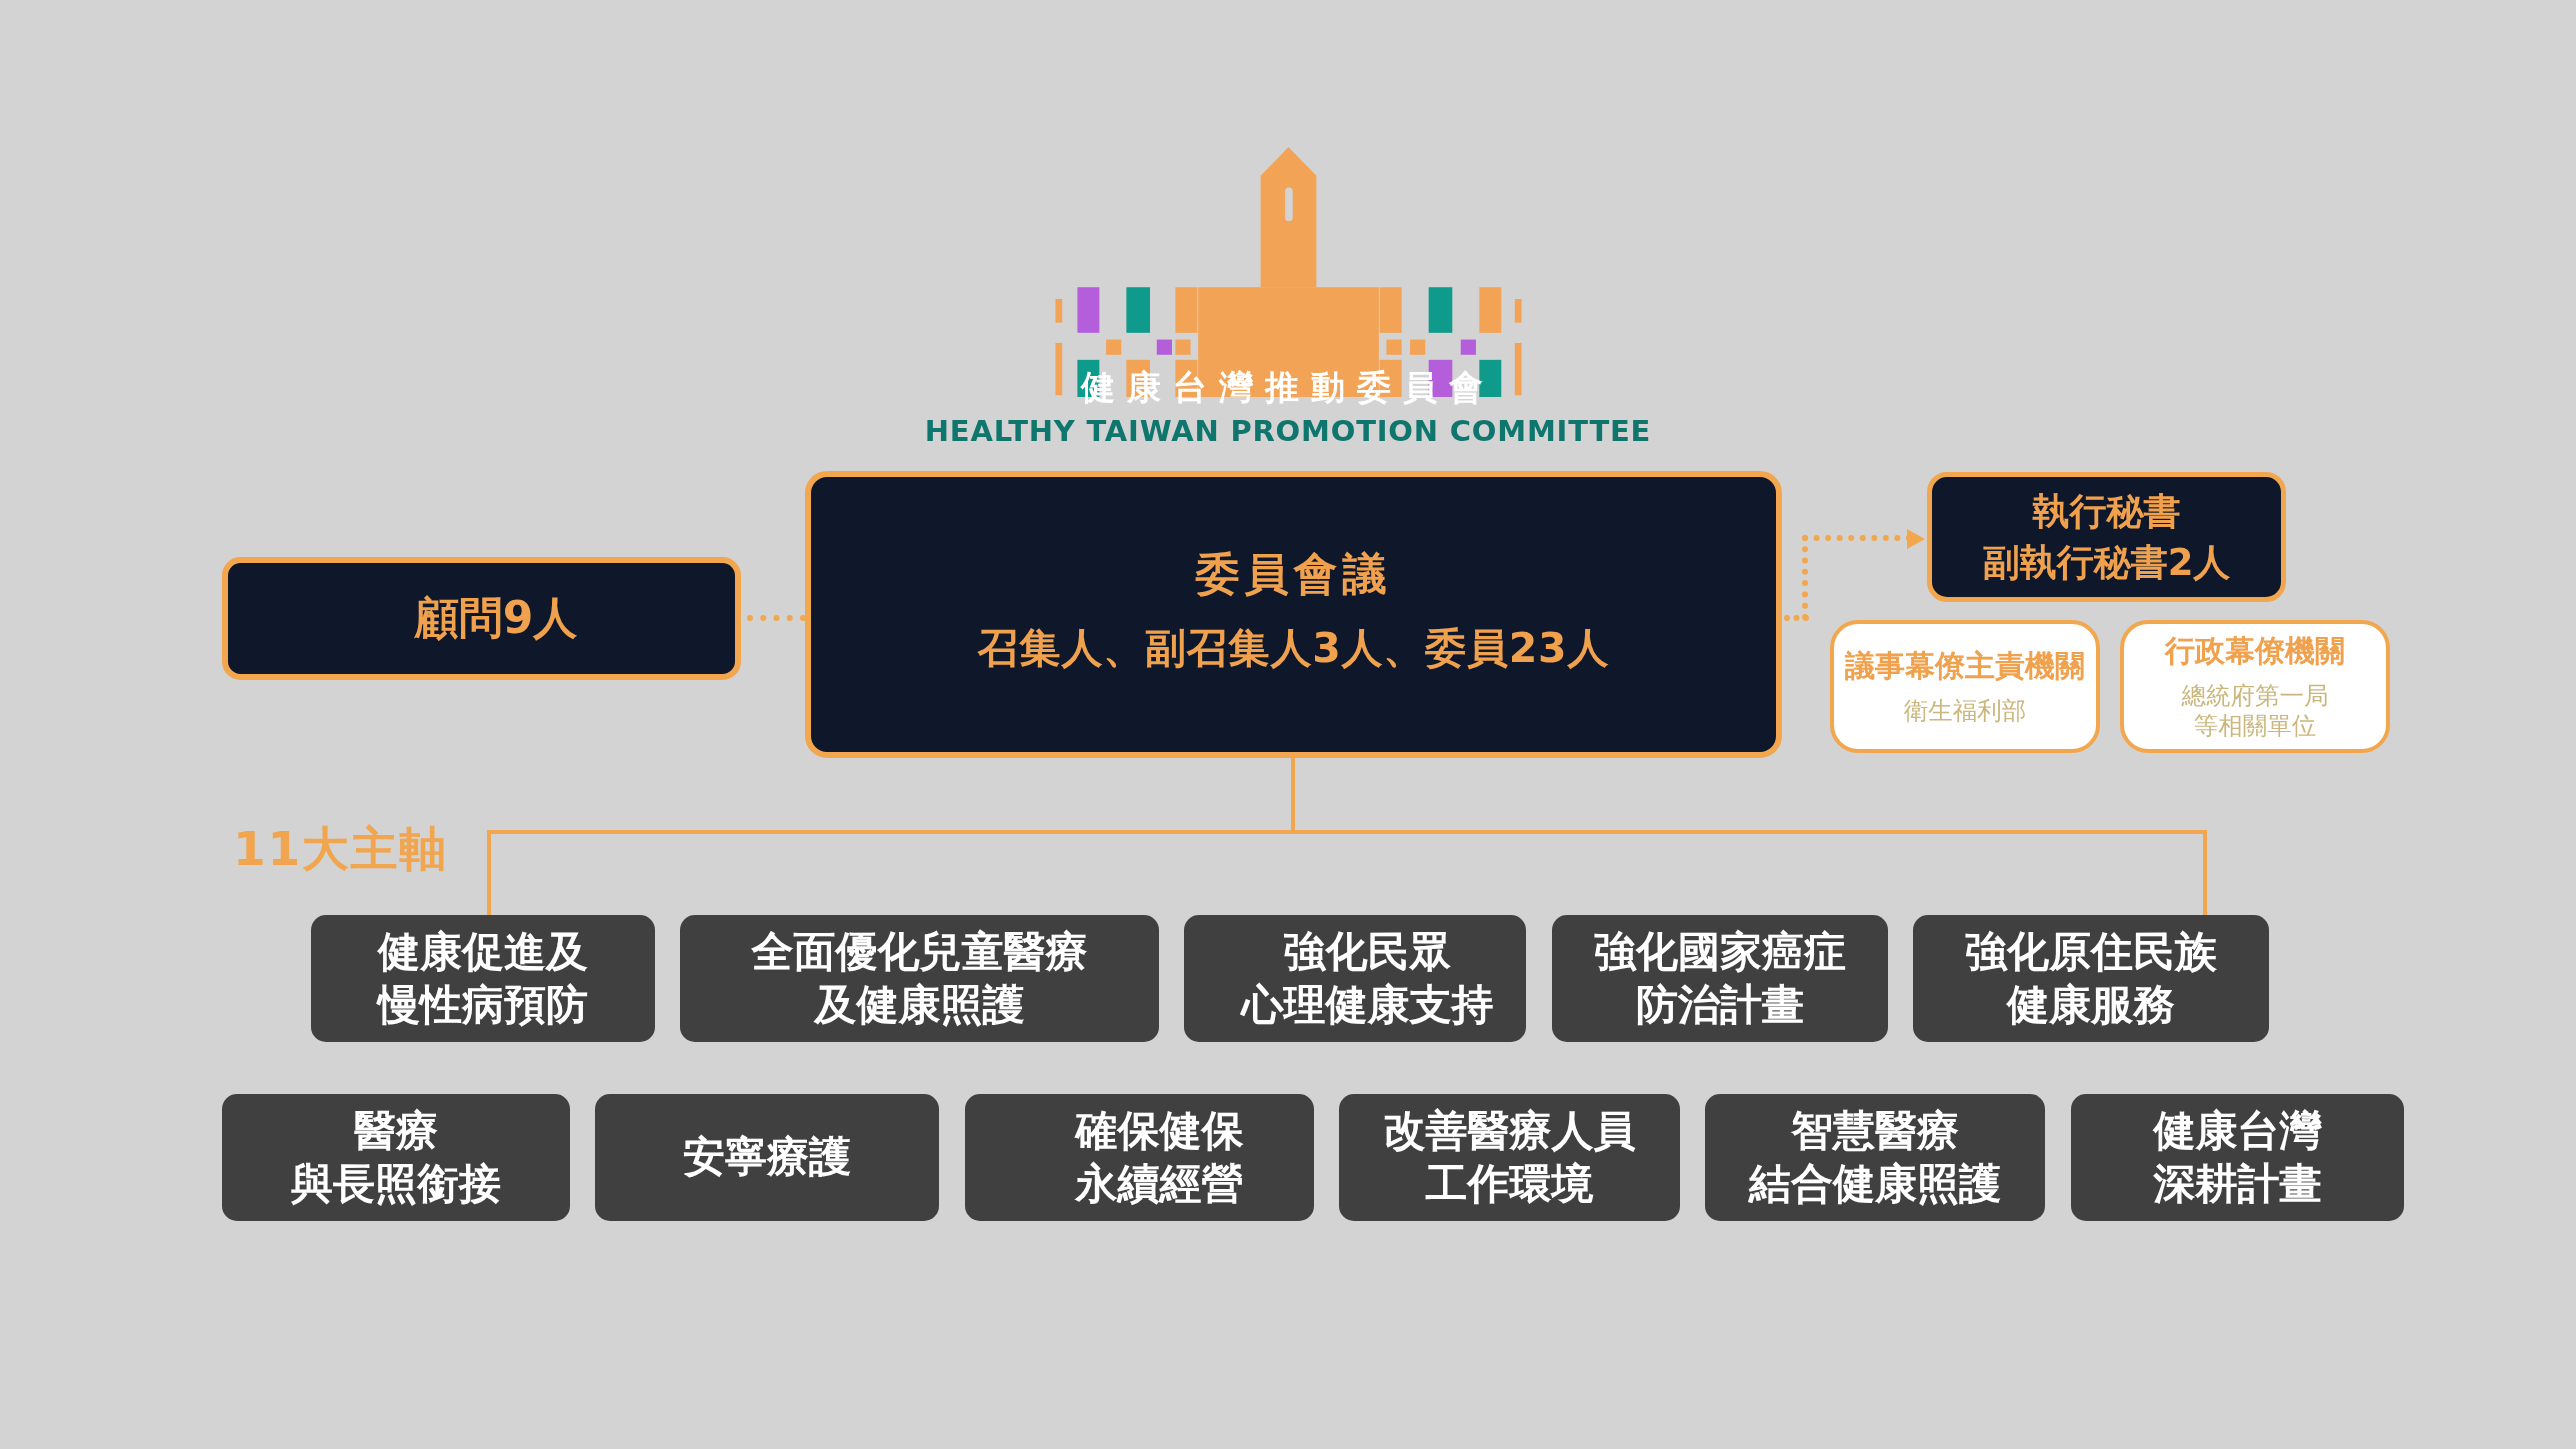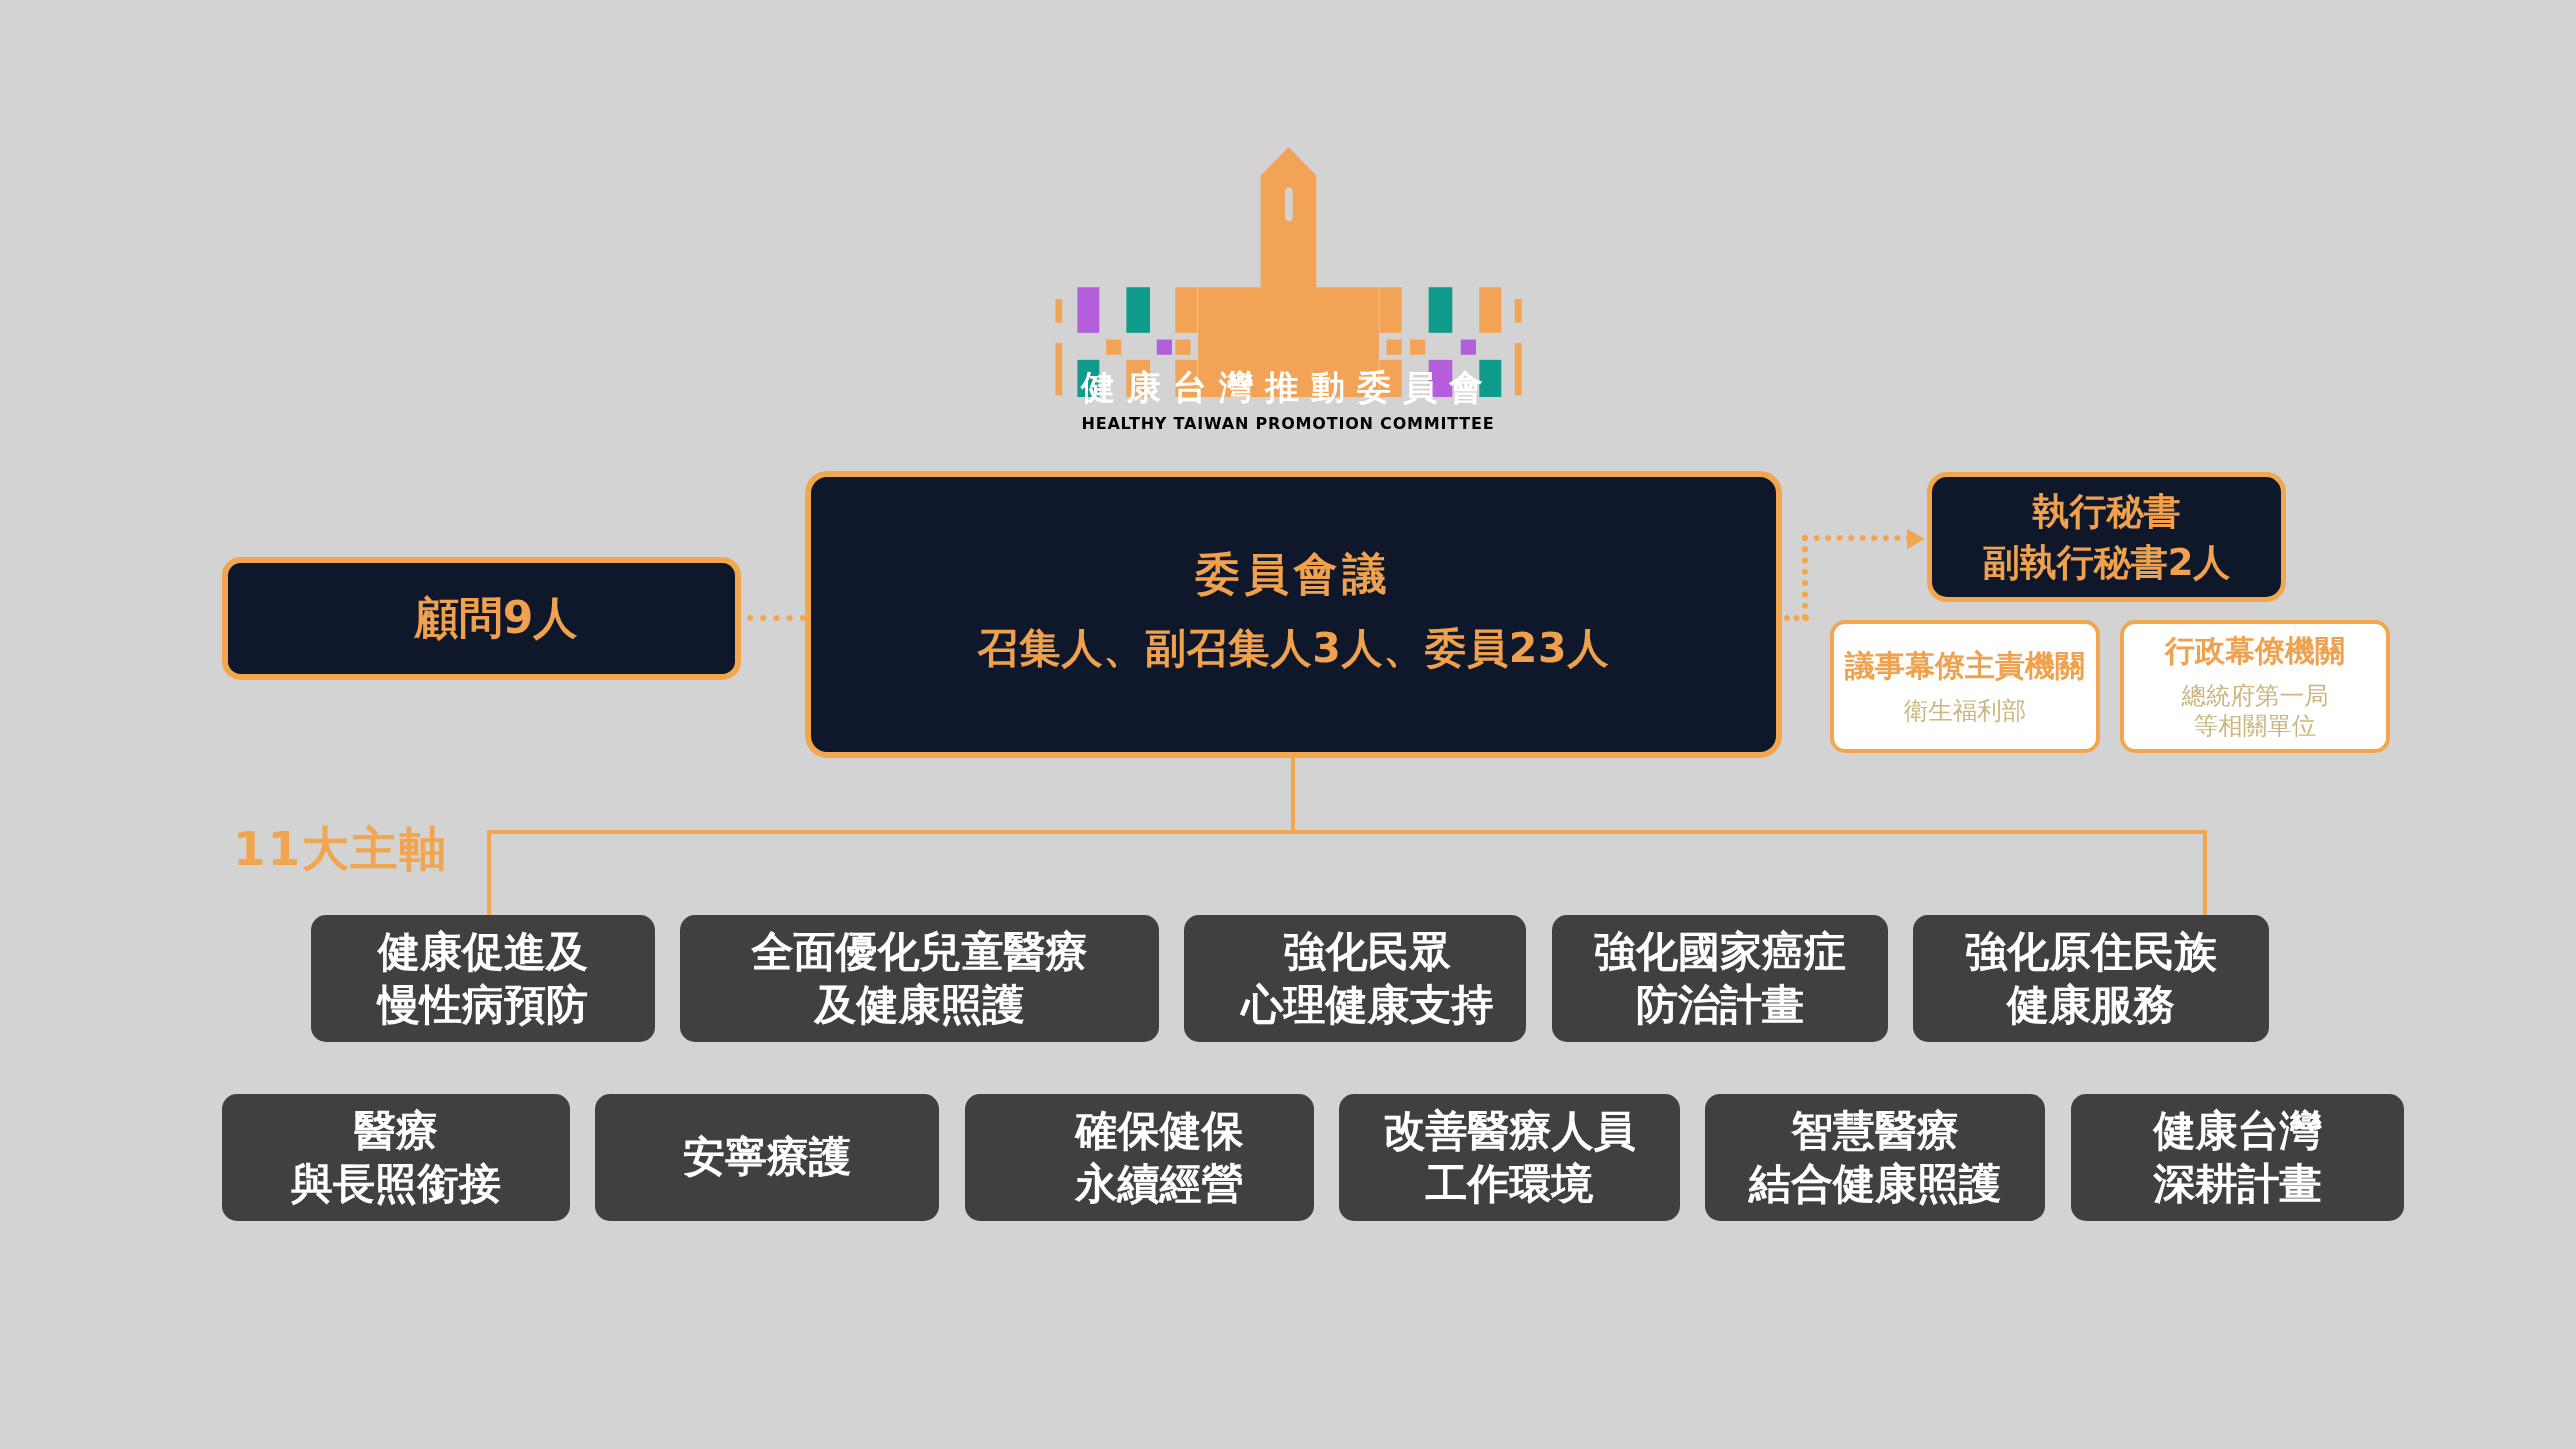--- a/index.html
+++ b/index.html
@@ -10,37 +10,37 @@
   }
   
   #logo-svg{position:absolute;left:1052px;top:142px;}
   .logo-zh{
     position:absolute;left:908px;top:365px;width:760px;
     text-align:center;color:#FFFFFF;font-size:34px;font-weight:800;
     letter-spacing:12px;white-space:nowrap;
   }
   .logo-en{
     position:absolute;left:908px;top:414px;width:760px;
-    text-align:center;color:#000000;font-size:16px;font-weight:800;
+    text-align:center;color:#0f766e;font-size:29px;font-weight:800;
     letter-spacing:0.8px;white-space:nowrap;
   }
   
   .obox{
     position:absolute;box-sizing:border-box;
     border:6px solid #F2A74F;border-radius:18.6px;background:#0f172a;
     display:flex;flex-direction:column;align-items:center;justify-content:center;
     color:#F0A14D;text-align:center;
   }
   .advisor{left:222px;top:557px;width:519px;height:123px;font-size:44px;font-weight:800;padding-left:29px;}
   .committee{left:805px;top:471px;width:977px;height:287px;border-width:6px;border-radius:22px;}
   .committee-title{font-size:44px;font-weight:800;letter-spacing:5px;line-height:1;font-family:Liberation Serif, serif;}
   .committee-subtitle{font-size:41px;font-weight:800;margin-top:24px;letter-spacing:0.8px;}
   .secretary{left:1927px;top:472px;width:359px;height:130px;border-width:5px;border-radius:20px;
     font-size:37px;font-weight:800;line-height:1.38;white-space:pre-line;}
-  .staff{background:#FFFFFF;border-width:4.2px;border-radius:15px;top:620px;height:133px;width:270px;}
+  .staff{background:#FFFFFF;border-width:4.2px;border-radius:28px;top:620px;height:133px;width:270px;}
   .staff1{left:1830px;}
   .staff2{left:2120px;}
   .staff-title{font-size:30px;font-weight:800;white-space:nowrap;}
   .staff-sub{font-size:24.5px;font-weight:500;color:#CBB77D;margin-top:8.4px;line-height:1.25;white-space:pre-line;}
   
   .axes-label{
     position:absolute;left:233px;top:818px;color:#F2A54F;
     font-size:47px;font-weight:800;letter-spacing:1.7px;
   }
   

